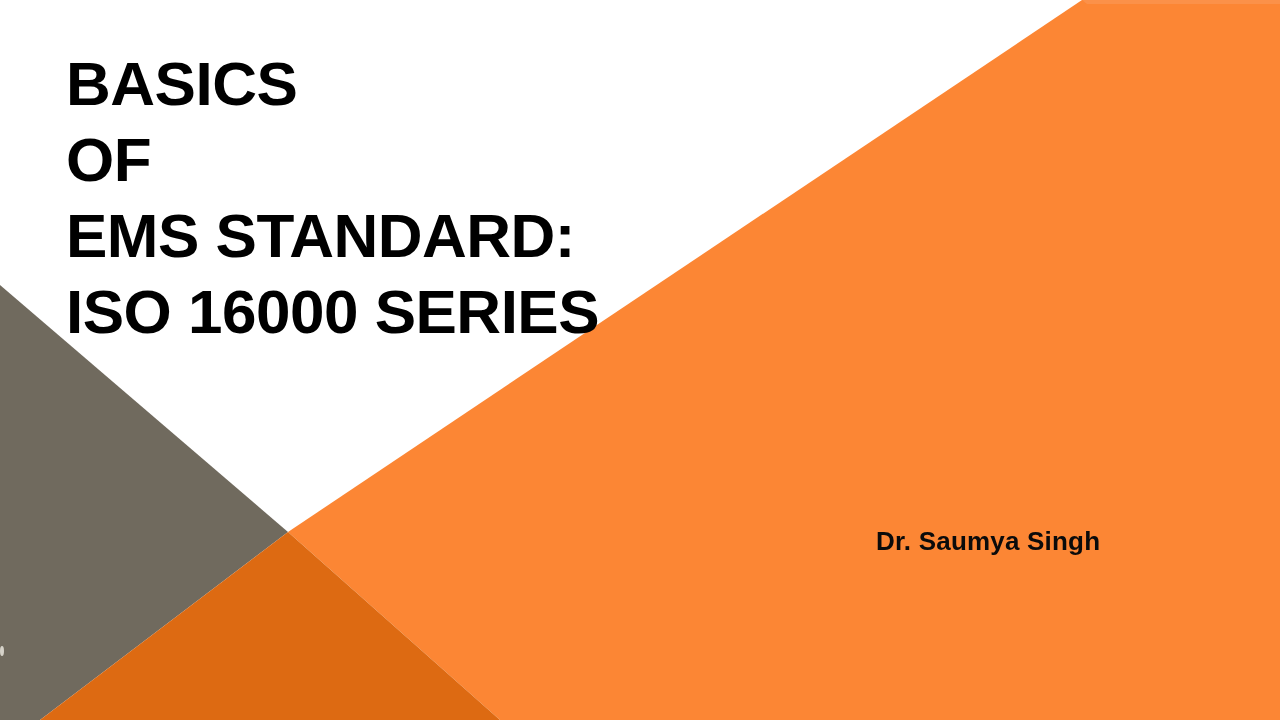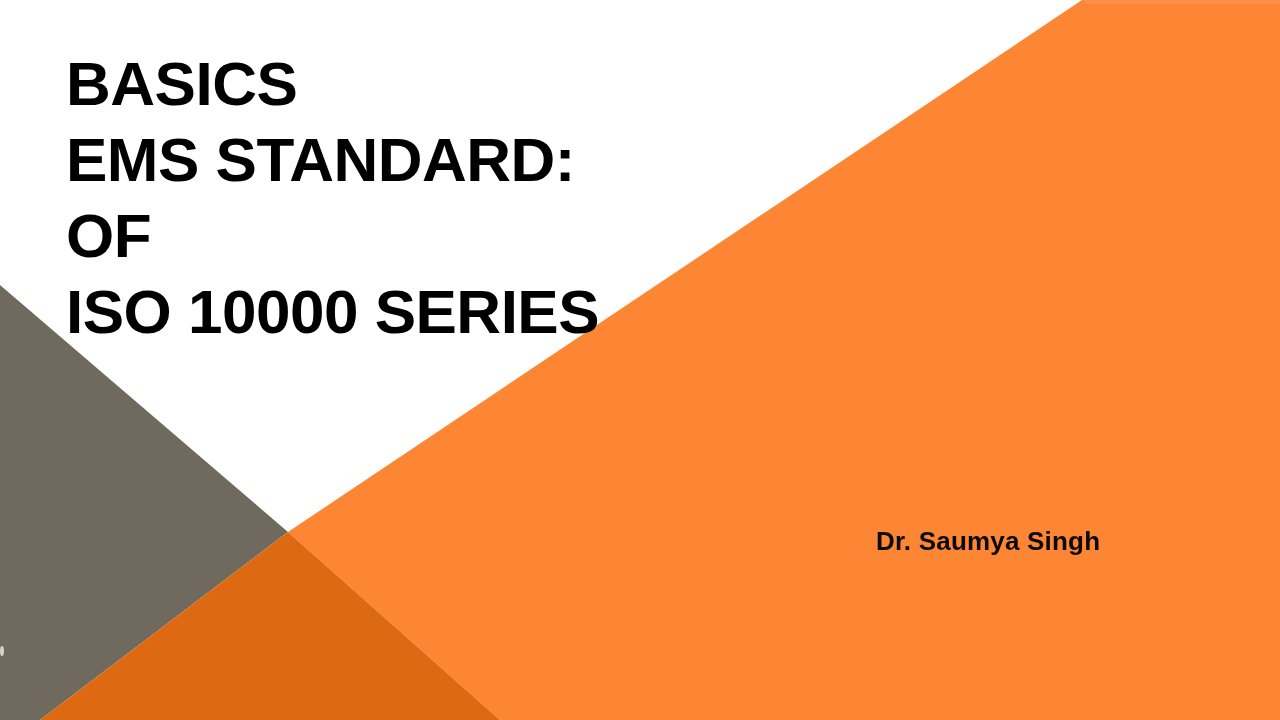--- a/index.html
+++ b/index.html
@@ -86,23 +86,23 @@
 
     <polygon fill="#dd6a12" points="288,532 500,720 40,720"></polygon>
 
     <polygon fill="#fb9149" points="1082,0 1280,0 1280,4 1087,4"></polygon>
   </svg>
 
   <div id="content">
 
     <div id="title-block">
       <div class="title-line">BASICS</div>
+      <div class="title-line">OF</div>
       <div class="title-line">EMS STANDARD:</div>
-      <div class="title-line">OF</div>
-      <div class="title-line">ISO 10000 SERIES</div>
+      <div class="title-line">ISO 16000 SERIES</div>
     </div>
 
     <div id="author">Dr. Saumya Singh</div>
 
     <div id="edge-mark"></div>
 
   </div>
 </div>
 
 </body></html>

